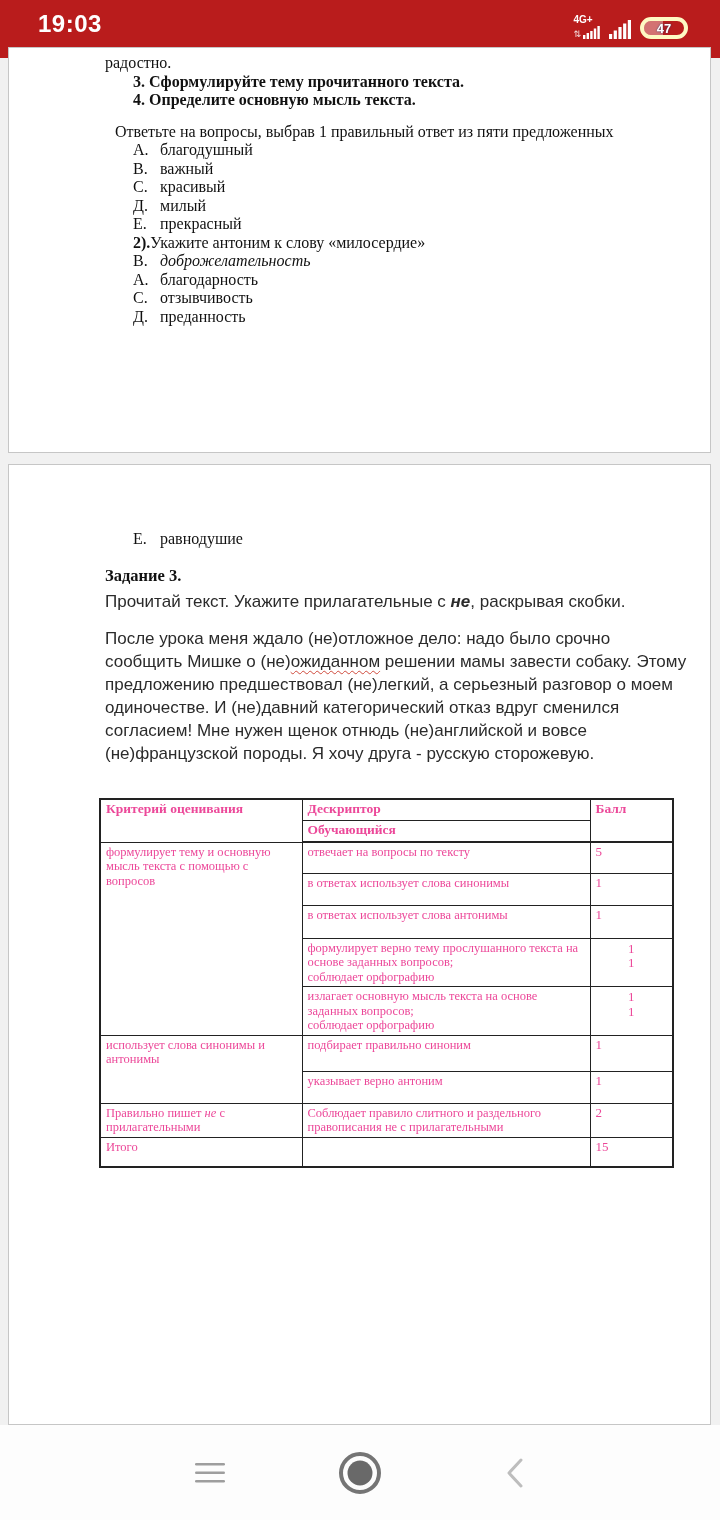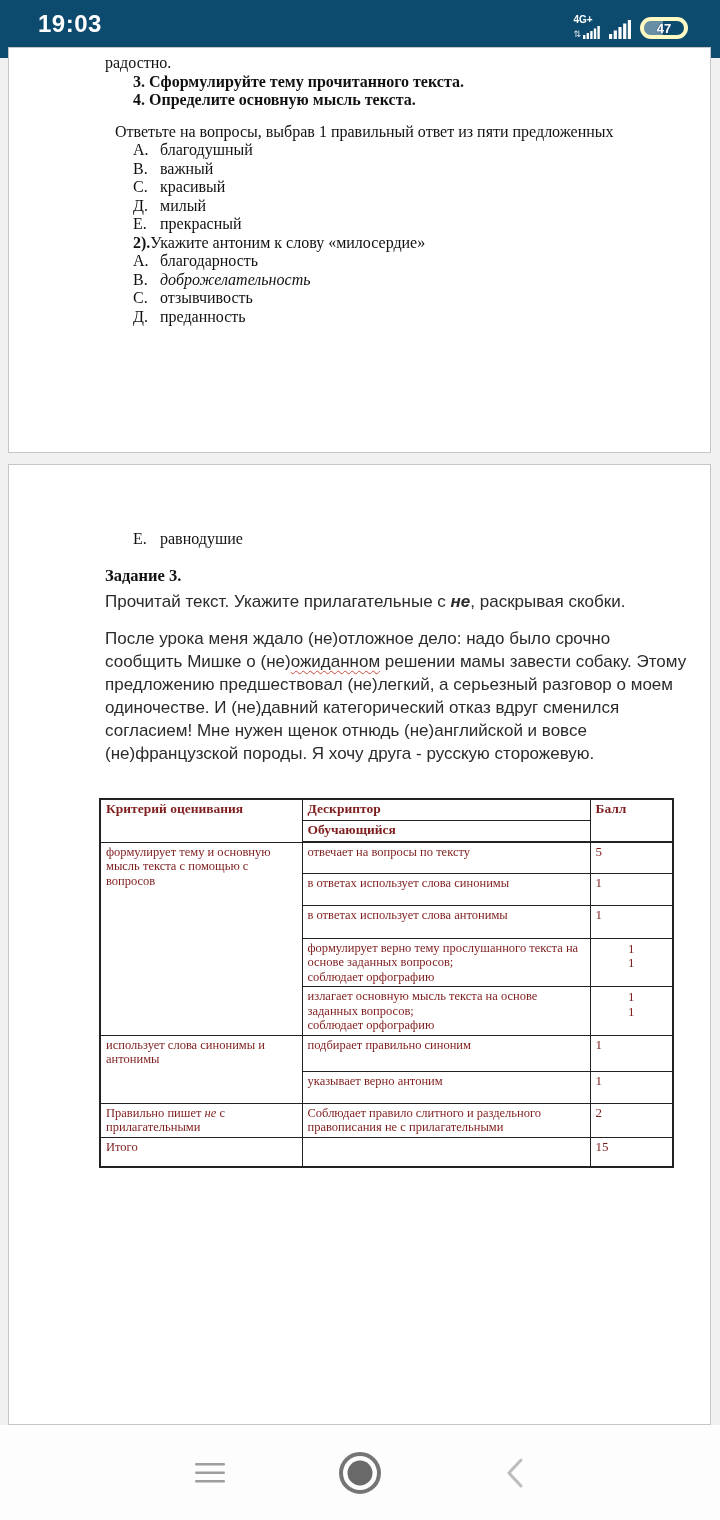--- a/index.html
+++ b/index.html
@@ -1,21 +1,21 @@
 <!DOCTYPE html>
 <html><head>
 <meta charset="utf-8">
 <style>
   * { margin:0; padding:0; box-sizing:border-box; }
   html,body { width:720px; height:1520px; }
   body { position:relative; width:720px; height:1520px; background:#f1f1f1; overflow:hidden;
          font-family:"Liberation Serif", serif; color:#151515; }
 
   
-  .statusbar { position:absolute; left:0; top:0; width:720px; height:58px; background:#0c4a6e; }
+  .statusbar { position:absolute; left:0; top:0; width:720px; height:58px; background:#b91c1c; }
   .sb-time { position:absolute; left:38px; top:10px; font-family:"Liberation Sans", sans-serif;
              font-weight:bold; font-size:24px; color:#fff; letter-spacing:0.5px; }
   .sb-right { position:absolute; right:32px; top:6px; height:36px; display:flex; align-items:flex-end; gap:9px; }
   .sig-left { display:flex; flex-direction:column; align-items:flex-start; line-height:1; padding-bottom:3px; }
   .sig-label { font-family:"Liberation Sans", sans-serif; font-size:10px; font-weight:bold; color:#fff; margin-bottom:1px; }
   .sig-row { display:flex; align-items:flex-end; gap:2px; }
   .sig-arrows { font-family:"DejaVu Sans", sans-serif; font-size:9px; color:rgba(255,255,255,0.85); line-height:9px; }
   .battery { position:relative; width:48px; height:22px; border:4px solid #fef9c3; border-radius:12px;
              margin-bottom:3px; overflow:hidden; display:flex; align-items:center; justify-content:center; }
   .battery-fill { position:absolute; left:0; top:0; bottom:0; width:47%; background:rgba(255,255,255,0.38); }
@@ -41,21 +41,21 @@
   .opt-e { margin-top:64px; margin-left:28px; font-size:16px; line-height:19px; }
   .t3-title { margin-top:17px; font-size:16.5px; font-weight:bold; line-height:21px; }
   .t3-instr { margin-top:5px; font-family:"Liberation Sans", sans-serif; font-size:17px; line-height:22px; color:#2b2b2b; }
   .passage  { margin-top:14px; width:584px; font-family:"Liberation Sans", sans-serif;
               font-size:17px; line-height:23px; color:#2b2b2b; }
   .squiggle { text-decoration:underline; text-decoration-style:wavy; text-decoration-color:#cf4a3c;
               text-decoration-thickness:1px; text-underline-offset:3px;margin-top:35px; }
 
   
   .rubric { margin-top:33px; margin-left:-6px; border-collapse:collapse; width:573px;
-            font-size:12.5px; line-height:14.5px; color:#7f1d1d; table-layout:fixed; }
+            font-size:12.5px; line-height:14.5px; color:#ec4899; table-layout:fixed; }
   .rubric td, .rubric th { border:1px solid #222; vertical-align:top; text-align:left;
                            padding:2px 5px; font-weight:normal; }
   .rubric { border:2px solid #222; }
   .hb { border-bottom-width:2px !important; }
   .rubric .hdr { font-weight:bold; font-size:13.5px; }
   .c-center { text-align:center; }
   .v-mid { vertical-align:middle; }
   .score-b { vertical-align:bottom; text-align:center; padding-bottom:3px; font-size:13px; }
   .score-t { vertical-align:top; text-align:center; padding-top:1px; font-size:13px; }
   .score-dual { padding:0; }
@@ -111,22 +111,22 @@
       <div class="ml1 b"><span>3.</span><span> Сформулируйте тему прочитанного текста.</span></div>
       <div class="ml1 b"><span>4.</span><span> Определите основную мысль текста.</span></div>
       <div class="gap13"></div>
       <div class="ml-half">Ответьте на вопросы, выбрав 1 правильный ответ из пяти предложенных</div>
       <div class="ml1"><span class="opt-letter">А.</span><span>благодушный</span></div>
       <div class="ml1"><span class="opt-letter">В.</span><span>важный</span></div>
       <div class="ml1"><span class="opt-letter">С.</span><span>красивый</span></div>
       <div class="ml1"><span class="opt-letter">Д.</span><span>милый</span></div>
       <div class="ml1"><span class="opt-letter">Е.</span><span>прекрасный</span></div>
       <div class="ml1"><span class="b">2).</span><span>Укажите антоним к слову «милосердие»</span></div>
+      <div class="ml1"><span class="opt-letter">В.</span><span class="i">доброжелательность</span></div>
       <div class="ml1"><span class="opt-letter">А.</span><span>благодарность</span></div>
-      <div class="ml1"><span class="opt-letter">В.</span><span class="i">доброжелательность</span></div>
       <div class="ml1"><span class="opt-letter">С.</span><span>отзывчивость</span></div>
       <div class="ml1"><span class="opt-letter">Д.</span><span>преданность</span></div>
     </div>
   </div>
 
   <div class="page page2">
     <div class="p2-content">
       <div class="opt-e"><span class="opt-letter">Е.</span><span>равнодушие</span></div>
       <div class="t3-title">Задание 3.</div>
       <div class="t3-instr"><span>Прочитай текст. Укажите прилагательные с </span><span class="b i">не</span><span>, раскрывая скобки.</span></div>

